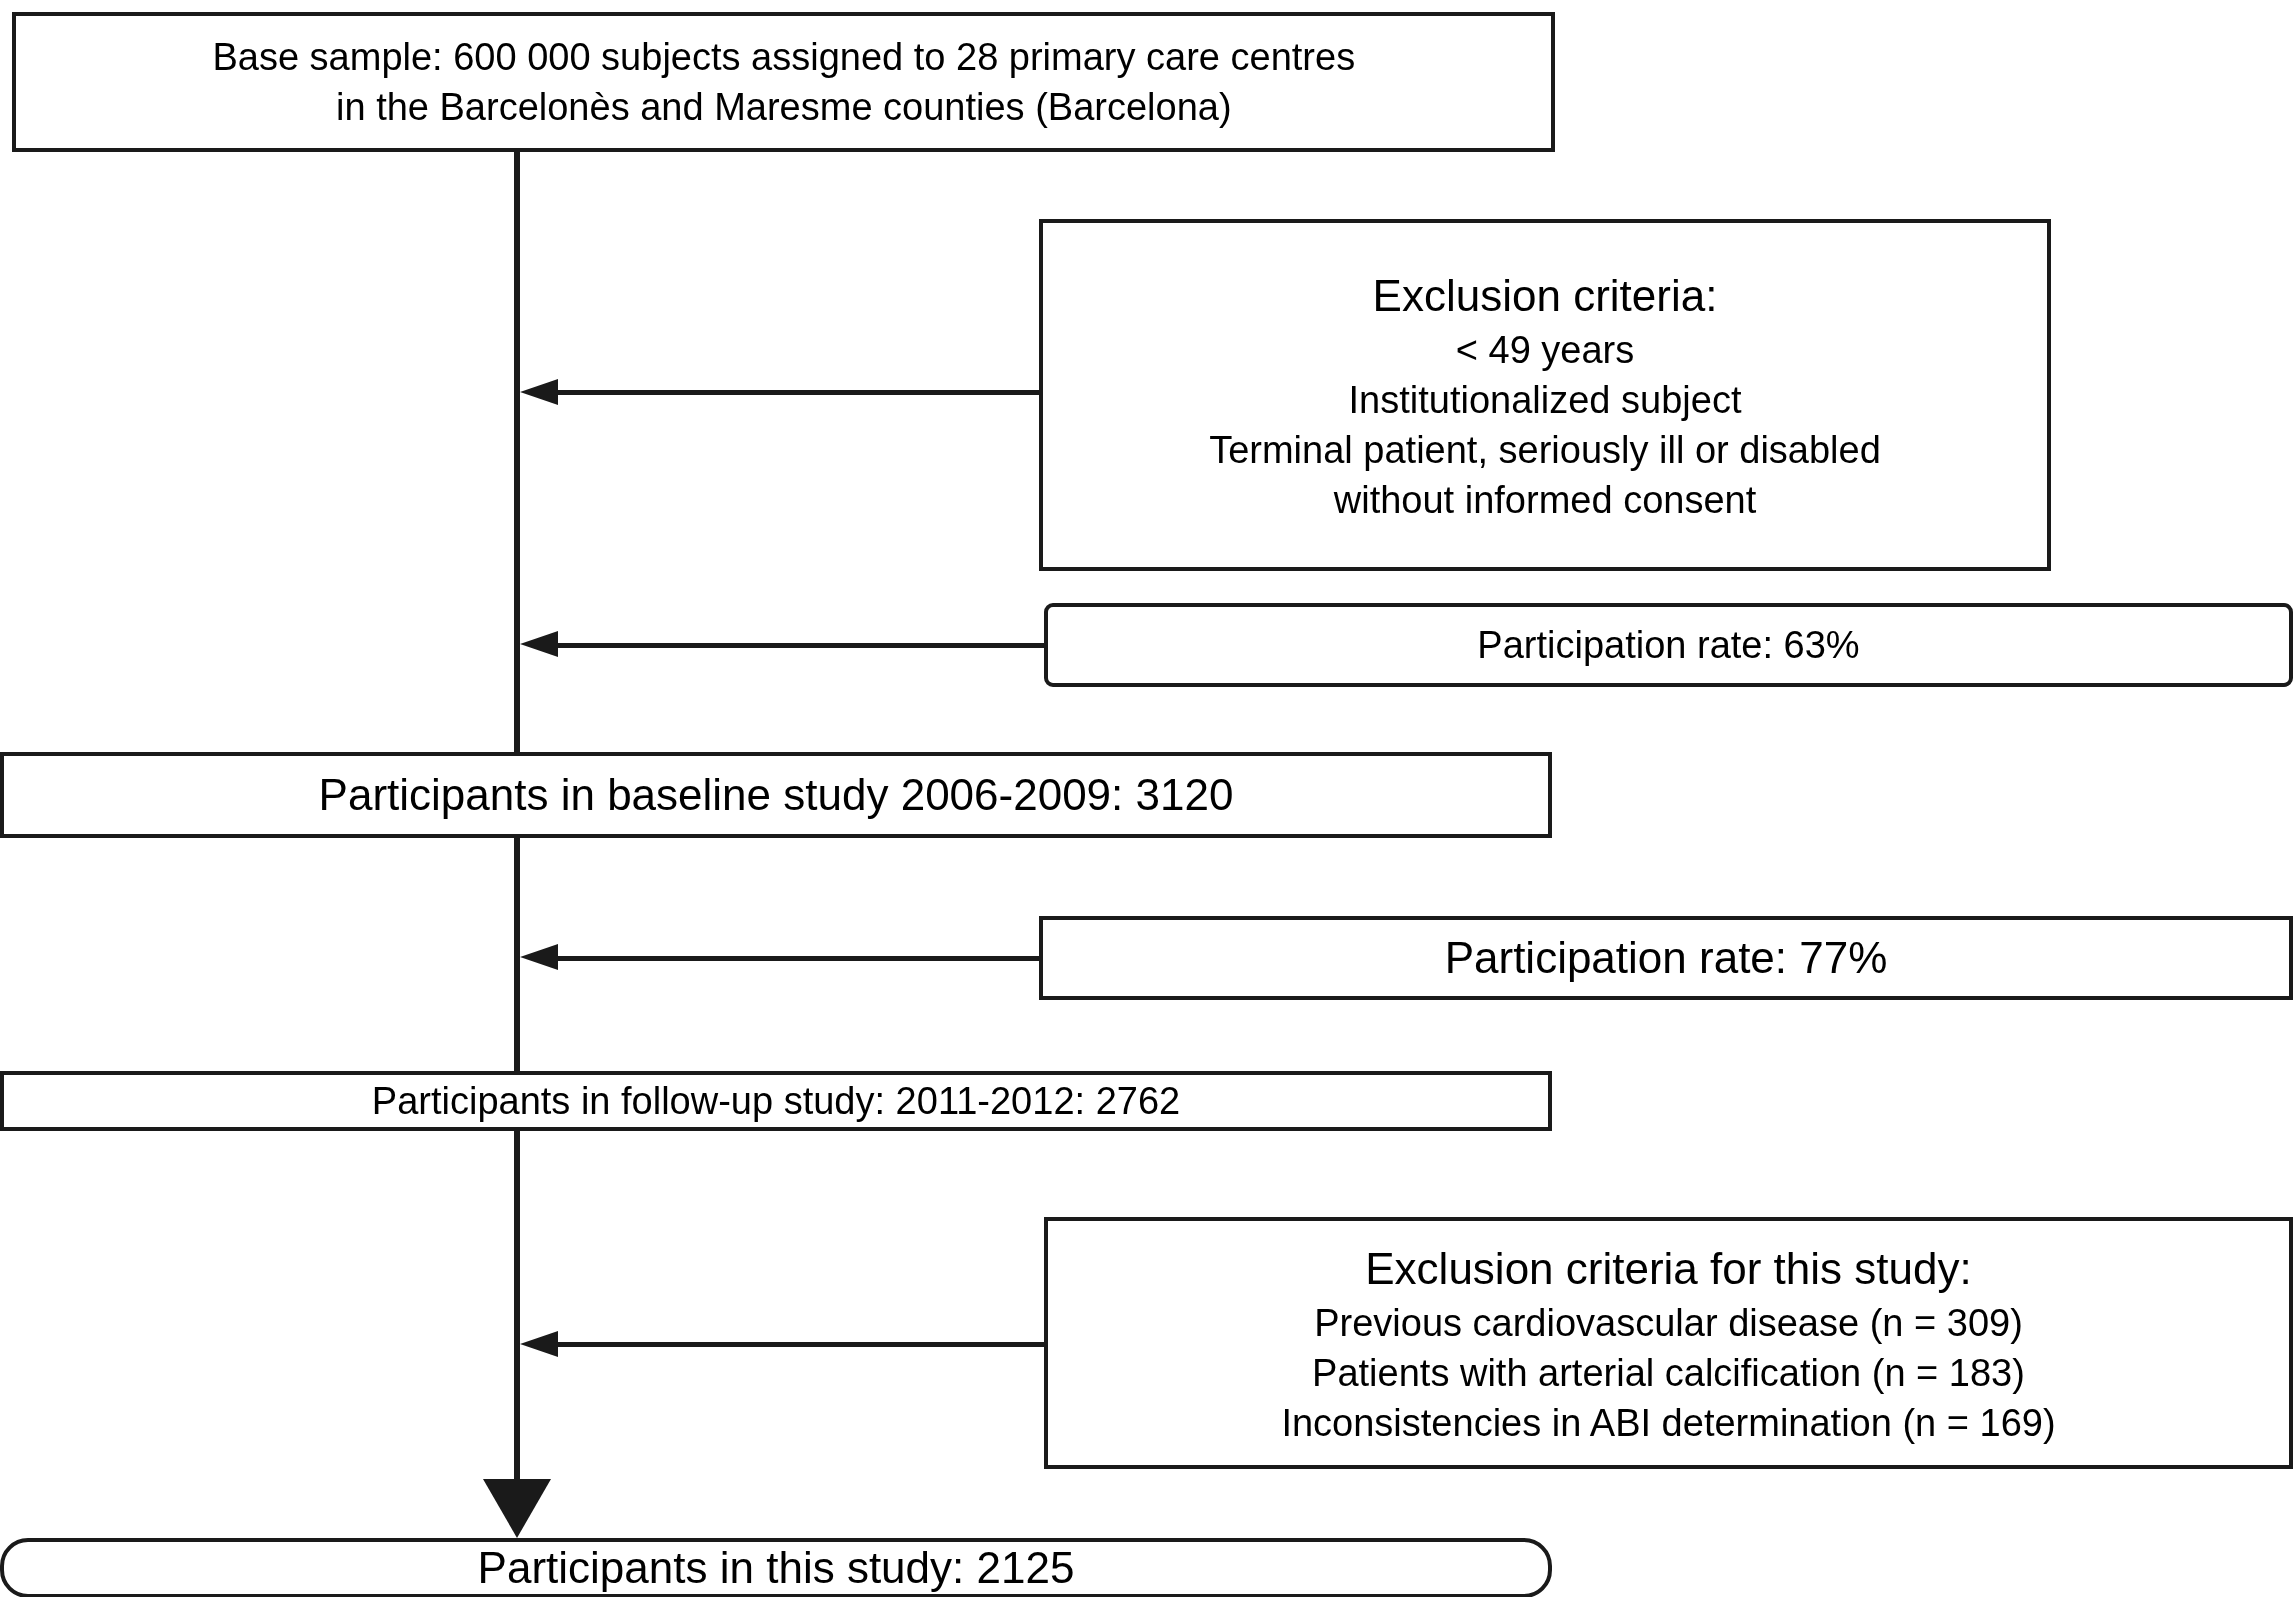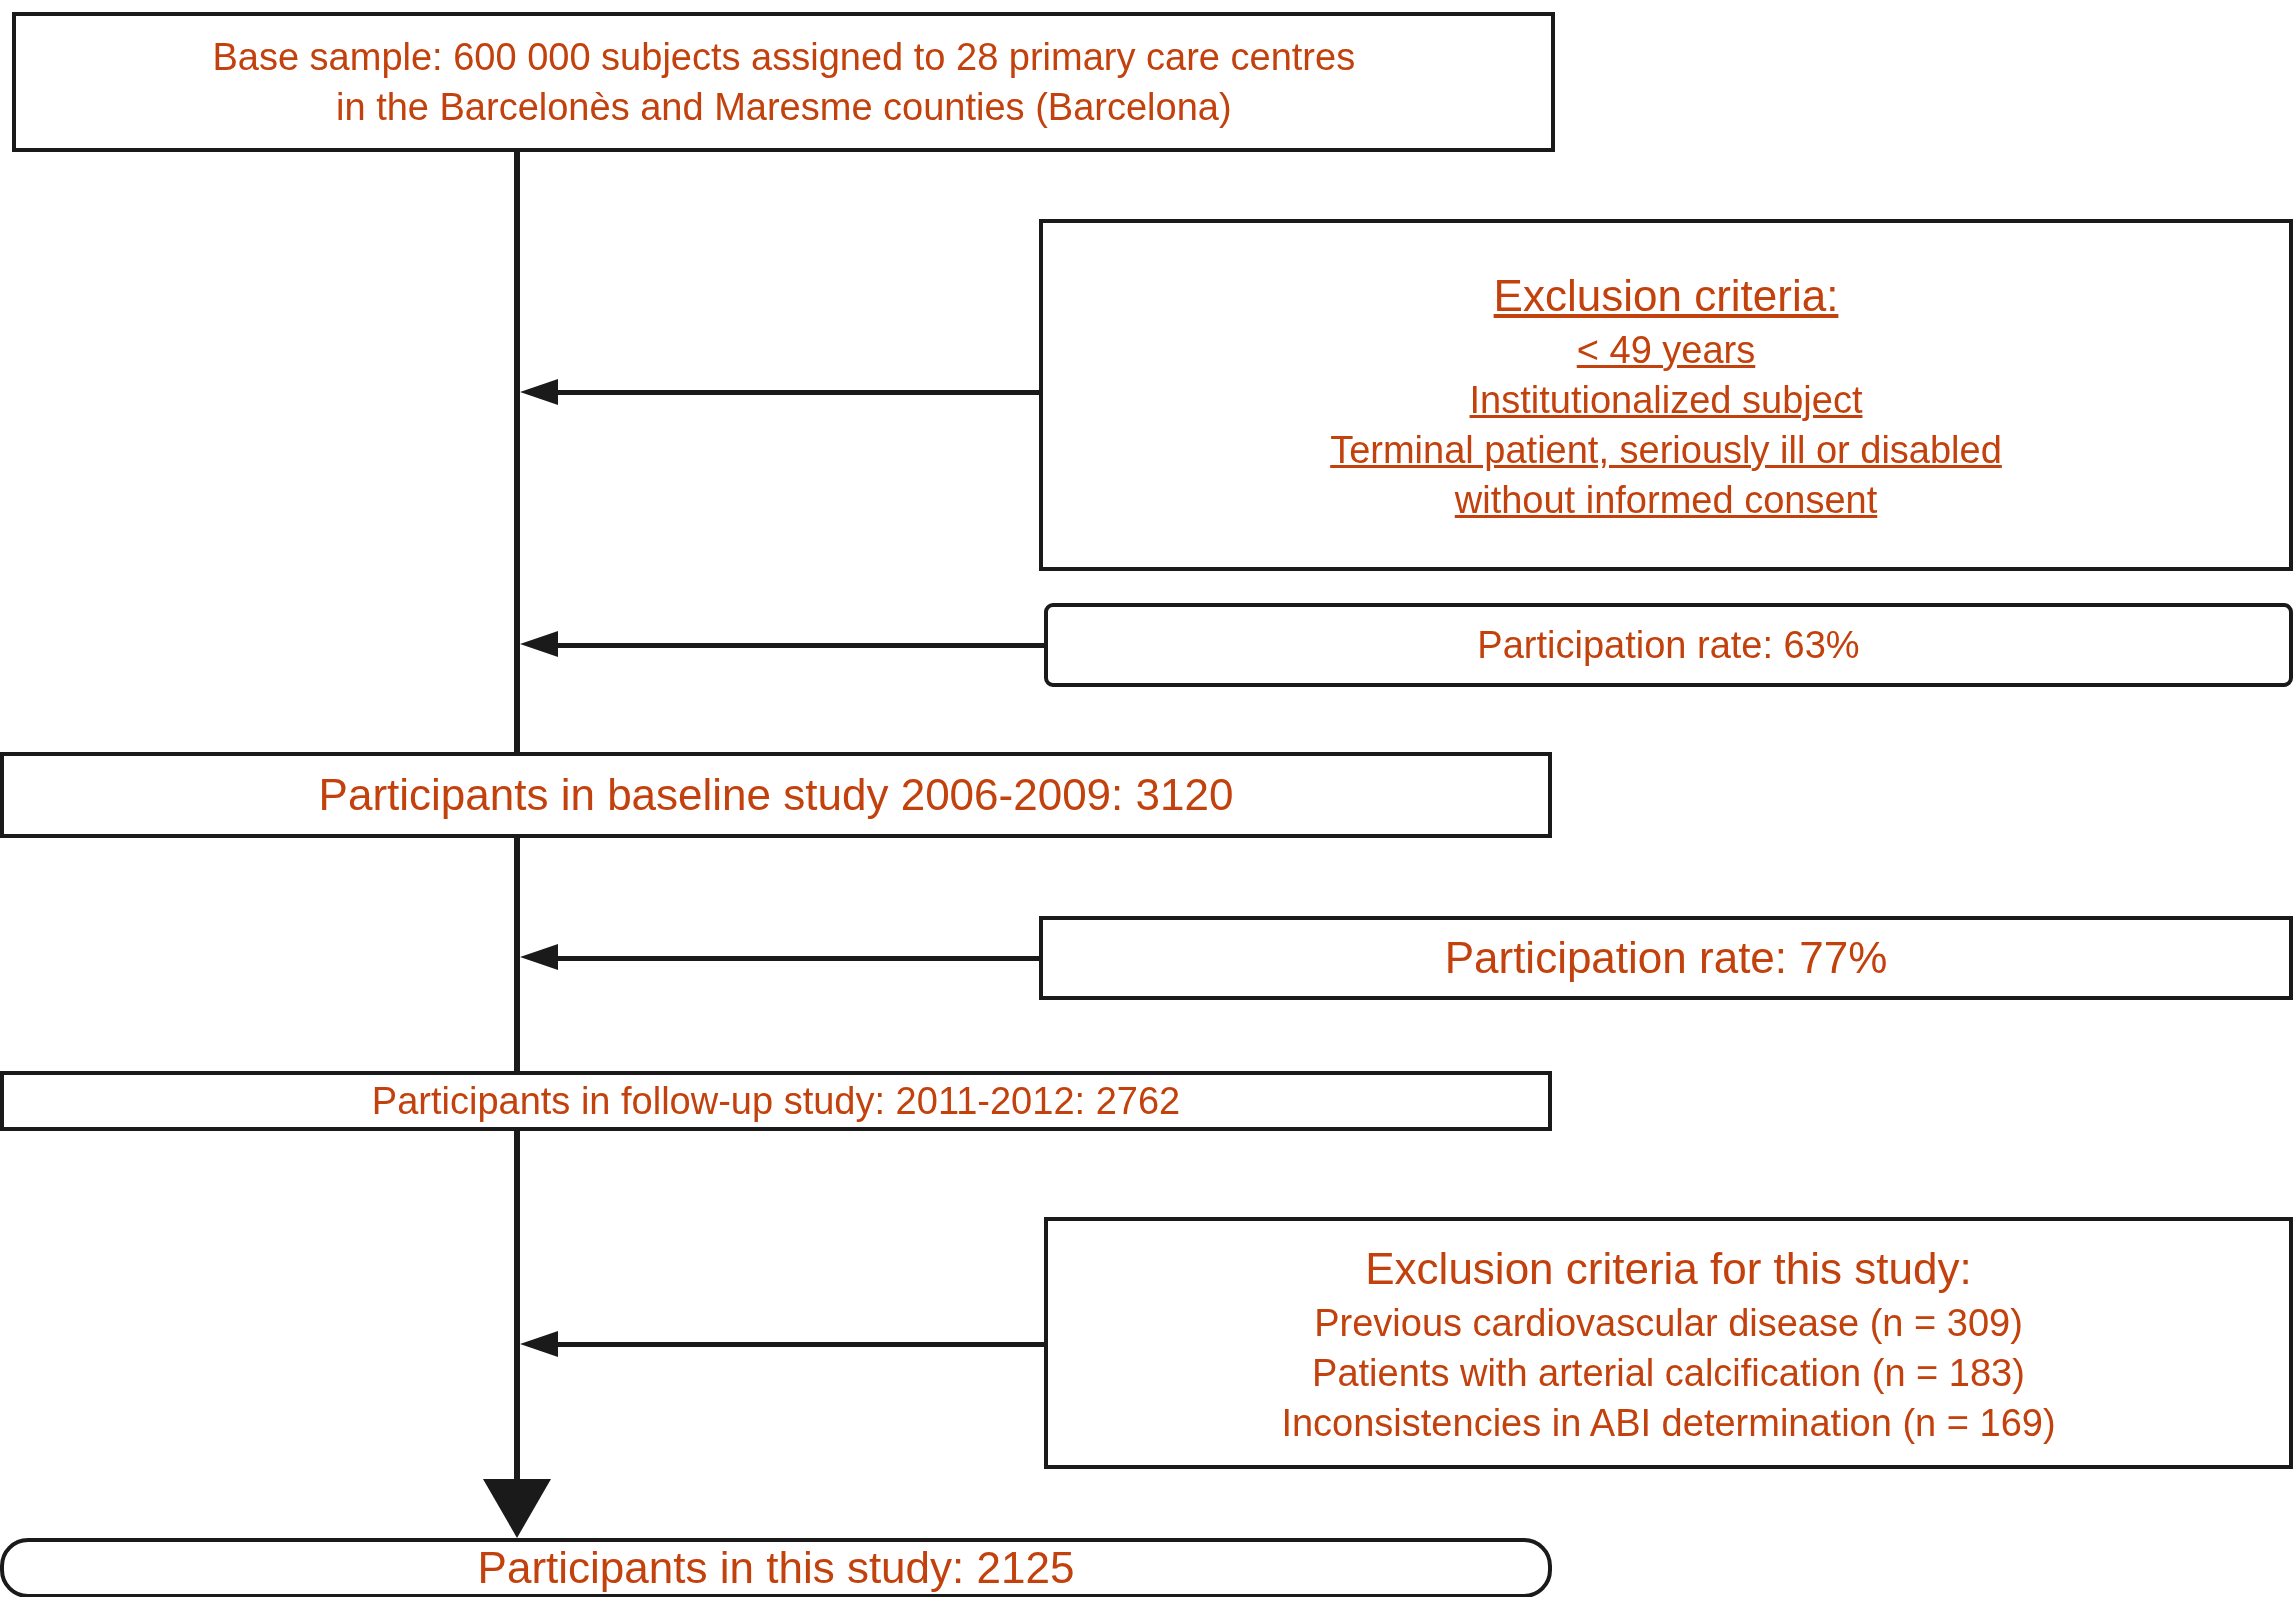--- a/index.html
+++ b/index.html
@@ -7,21 +7,21 @@
     padding: 0;
     background: #ffffff;
   }
   .canvas {
     position: relative;
     width: 2293px;
     height: 1597px;
     background: #ffffff;
     overflow: hidden;
     font-family: "Liberation Sans", "DejaVu Sans", sans-serif;
-    color: #c2410c;
+    color: #000000;
   }
   .box {
     position: absolute;
     box-sizing: border-box;
     border: 4.7px solid #1a1a1a;
     background: #ffffff;
     display: flex;
     flex-direction: column;
     align-items: center;
     justify-content: center;
@@ -51,21 +51,21 @@
 
 <div class="canvas">
 
   <div class="box t-md" style="left:12.3px; top:12.3px; width:1543px; height:140px;">
     <div>Base sample: 600 000 subjects assigned to 28 primary care centres</div>
     <div>in the Barcelonès and Maresme counties (Barcelona)</div>
   </div>
 
   <div class="vline" style="left:514px; top:150px; width:5.7px; height:1334px;"></div>
 
-  <div class="box" style="left:1039px; top:219px; width:1254px; height:352px;text-decoration:underline;">
+  <div class="box" style="left:1039px; top:219px; width:1012px; height:352px;">
     <div class="t-lg">Exclusion criteria:</div>
     <div class="t-md">&lt; 49 years</div>
     <div class="t-md">Institutionalized subject</div>
     <div class="t-md">Terminal patient, seriously ill or disabled</div>
     <div class="t-md">without informed consent</div>
   </div>
 
   <div class="arrow-left" style="left:520px; top:379px;"></div>
   <div class="hline" style="left:552px; top:390px; width:487px; height:4.7px;"></div>
 

